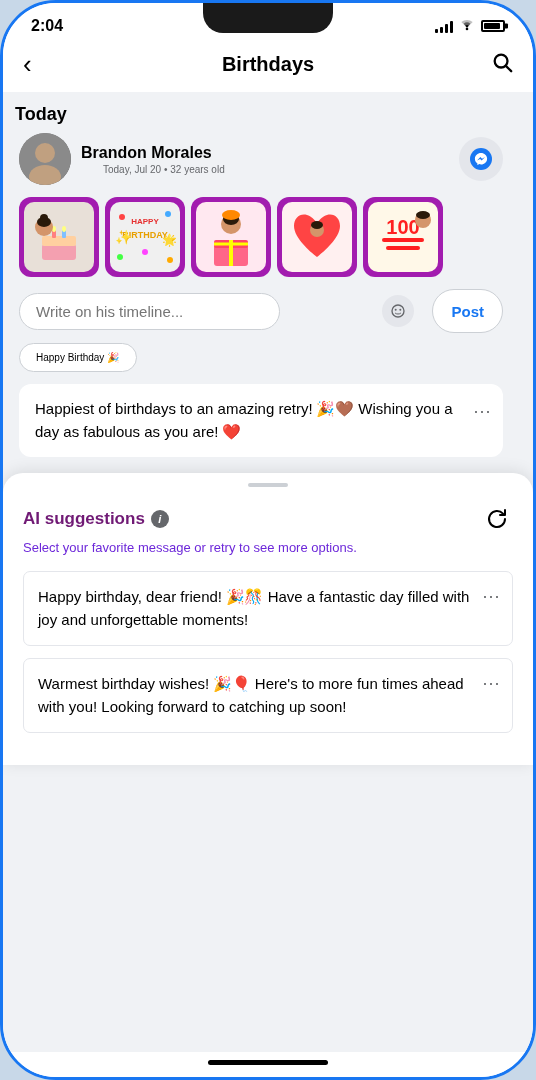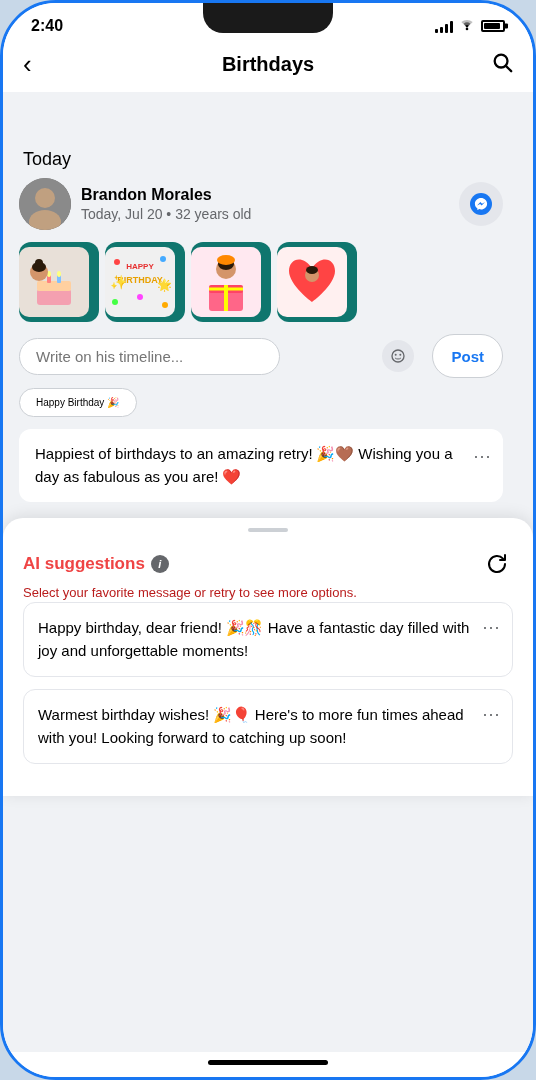--- a/index.html
+++ b/index.html
@@ -130,25 +130,24 @@
     
     .main-content {
       flex: 1;
       overflow-y: auto;
       background: #f0f2f5;
       display: flex;
       flex-direction: column;
     }
     .section-label {
       font-size: 18px;
-      font-weight: 400;
-      color: #000;
-      padding: 12px 20px 8px 20px;
+      font-weight: 700;
+      color: #000;
+      padding: 12px 20px 8px 12px;
       background: #f0f2f5;
-      margin-top: 45px;
     }
     
     .birthday-card {
       background: #f0f2f5;
       padding: 0 30px 16px 16px;
     }
     .person-row {
       display: flex;
       align-items: center;
       justify-content: space-between;
@@ -171,22 +170,23 @@
       justify-content: center;
       font-size: 22px;
     }
     .person-name {
       font-size: 16px;
       font-weight: 700;
       color: #000;
       margin-bottom: 2px;
     }
     .person-date {
-      font-size: 14px;
+      font-size: 10px;
       color: #65676b;
+      margin-left: 22px;
     }
     .messenger-btn {
       width: 44px;
       height: 44px;
       border-radius: 50%;
       background: #e4e6eb;
       display: flex;
       align-items: center;
       justify-content: center;
       cursor: pointer;
@@ -198,25 +198,25 @@
     
     .stickers-row {
       display: flex;
       gap: 6px;
       margin-bottom: 12px;
       overflow-x: auto;
     }
     .sticker {
       width: 80px;
       height: 80px;
-      background: #0f766e;
+      background: #a21caf;
       border-radius: 12px;
       display: flex;
       align-items: center;
-      justify-content: flex-start;
+      justify-content: center;
       font-size: 36px;
       flex-shrink: 0;
       cursor: pointer;
     }
     
     .timeline-input-row {
       display: flex;
       align-items: center;
       gap: 8px;
       margin-bottom: 10px;
@@ -320,21 +320,21 @@
       margin-bottom: 4px;
     }
     .ai-title-row {
       display: flex;
       align-items: center;
       gap: 6px;
     }
     .ai-title {
       font-size: 17px;
       font-weight: 700;
-      color: #ef4444;
+      color: #701a75;
     }
     .info-icon {
       width: 18px;
       height: 18px;
       border-radius: 50%;
       background: #65676b;
       color: #fff;
       font-size: 11px;
       display: flex;
       align-items: center;
@@ -348,27 +348,28 @@
       height: 32px;
       display: flex;
       align-items: center;
       justify-content: center;
       cursor: pointer;
       font-size: 20px;
       color: #000;
     }
     .ai-subtitle {
       font-size: 13px;
-      color: #b91c1c;
+      color: #6d28d9;
+      margin-bottom: 14px;
       line-height: 1.4;
     }
     .ai-suggestion-card {
       background: #fff;
       border: 1px solid #e4e6eb;
-      border-radius: 12px;
+      border-radius: 7px;
       padding: 14px 40px 14px 14px;
       margin-bottom: 12px;
       position: relative;
       cursor: pointer;
     }
     .ai-suggestion-text {
       font-size: 15px;
       color: #000;
       line-height: 1.5;
     }
@@ -399,21 +400,21 @@
     }
   </style>
 </head>
 <body>
 
 <div class="phone-frame">
 
   <div class="notch"></div>
 
   <div class="status-bar">
-    <span class="status-time">2:40</span>
+    <span class="status-time">2:04</span>
     <div class="status-icons">
       <div class="signal-bars">
         <span></span>
           <span></span>
           <span></span>
           <span></span>
       </div>
       <span class="wifi-icon">
         <svg width="16" height="12" viewBox="0 0 24 16" fill="none">
           <path d="M12 12l2.5-3a4 4 0 00-5 0L12 12z" fill="#000"></path>
@@ -523,20 +524,34 @@
         <div class="sticker">
 
           <svg width="70" height="70" viewBox="0 0 70 70">
             <rect width="70" height="70" rx="10" fill="#fff0f0"></rect>
             <path d="M35 55 C35 55 12 38 12 24 C12 16 18 11 25 13 C29 14 33 18 35 21 C37 18 41 14 45 13 C52 11 58 16 58 24 C58 38 35 55 35 55Z" fill="#ff4444"></path>
 
             <circle cx="35" cy="28" r="7" fill="#d4956a"></circle>
             <ellipse cx="35" cy="23" rx="6" ry="4" fill="#2a1a0a"></ellipse>
           </svg>
         </div>
+        <div class="sticker">
+
+          <svg width="70" height="70" viewBox="0 0 70 70">
+            <rect width="70" height="70" rx="10" fill="#fff8e8"></rect>
+
+            <text x="35" y="32" text-anchor="middle" font-size="20" font-weight="900" fill="#ff2020">100</text>
+
+            <line x1="16" y1="38" x2="54" y2="38" stroke="#ff2020" stroke-width="4" stroke-linecap="round"></line>
+            <line x1="20" y1="46" x2="50" y2="46" stroke="#ff2020" stroke-width="4" stroke-linecap="round"></line>
+
+            <circle cx="55" cy="18" r="8" fill="#d4956a"></circle>
+            <ellipse cx="55" cy="13" rx="7" ry="4" fill="#2a1a0a"></ellipse>
+          </svg>
+        </div>
       </div>
 
       <div class="timeline-input-row">
         <div class="input-wrapper">
           <input class="timeline-input" type="text" placeholder="Write on his timeline..." style="">
           <div class="emoji-btn-overlay">
             <svg width="16" height="16" viewBox="0 0 24 24" fill="none">
               <circle cx="12" cy="12" r="9" stroke="#65676b" stroke-width="2"></circle>
               <circle cx="8.5" cy="10" r="1.5" fill="#65676b"></circle>
               <circle cx="15.5" cy="10" r="1.5" fill="#65676b"></circle>

